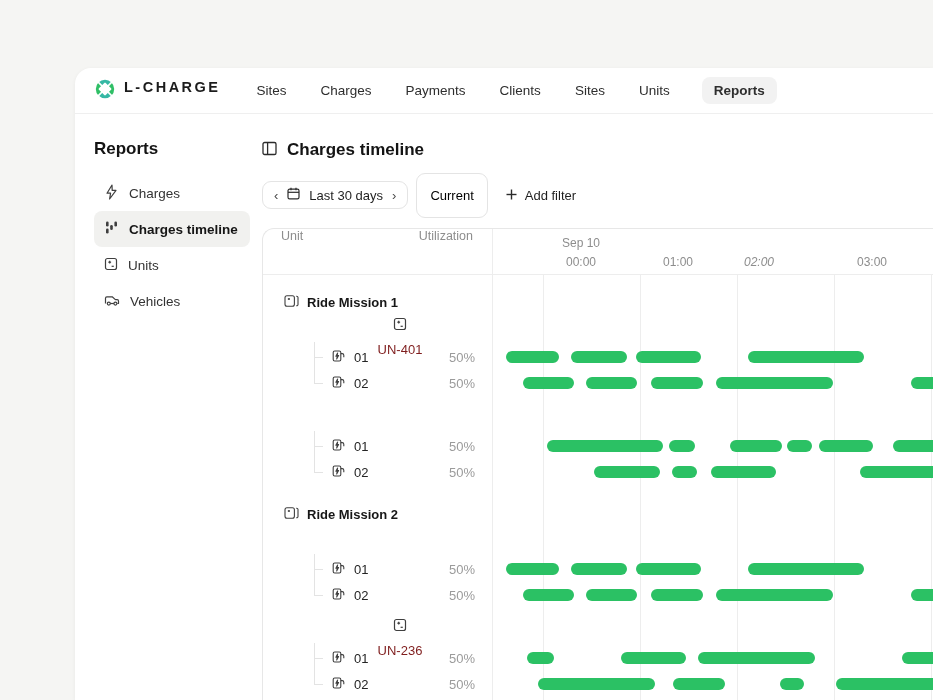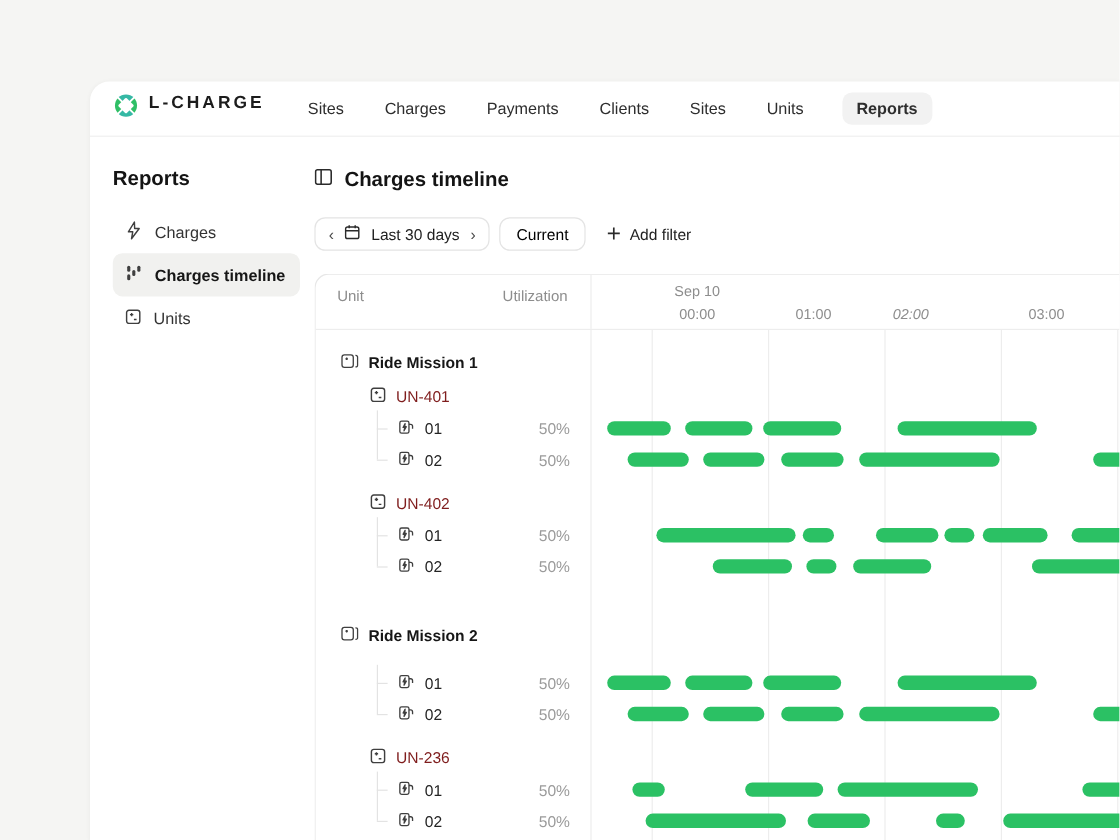--- a/index.html
+++ b/index.html
@@ -28,44 +28,44 @@
   .sb-item.active { background:#f1f1ef; font-weight:700; color:#161616; }
   .sb-item svg { flex:none; }
 
   
   .main { position:relative; flex:1; }
   .page-head { display:flex; align-items:center; gap:10px; margin-top:23px; height:26px; }
   .page-title { font-size:17px; font-weight:700; color:#141414; }
   .filterbar { display:flex; align-items:center; margin-top:18px; height:28px; gap:8px; }
   .datepill { display:flex; align-items:center; gap:9px; height:28px; padding:0 11px;
               border:1px solid #e4e4e4; border-radius:9px; background:#fff; font-size:13px; font-weight:500; cursor:pointer; }
-  .btn-current { height:28px; padding:0 13px; border:1px solid #e4e4e4; border-radius:9px;
+  .btn-current { height:45px; padding:0 13px; border:1px solid #e4e4e4; border-radius:9px;
                  background:#fff; font-size:13px; font-weight:500; display:flex; align-items:center; cursor:pointer; }
   .add-filter { display:flex; align-items:center; gap:8px; font-size:13px; font-weight:500; margin-left:10px; cursor:pointer; }
   .chev { font-size:13px; color:#4a4a4a; line-height:1; }
 
   
   .table { position:absolute; top:114px; left:0; right:0; bottom:0;
            border:1px solid #e7e7e7; border-right:none; border-bottom:none; border-radius:12px 0 0 0;
            display:flex; flex-direction:column; background:#fff; overflow:hidden; }
   .t-head { height:46px; flex:none; display:flex; border-bottom:1px solid #ededed; }
   .t-head-left { width:230px; flex:none; border-right:1px solid #ededed; display:flex;
-                 justify-content:space-between; align-items:center; padding:0 19px 9px 18px;
+                 justify-content:space-between; align-items:flex-start; padding:0 19px 9px 18px;
                  font-size:12.5px; color:#8d8d8d; }
   .t-head-right { position:relative; flex:1; overflow:hidden; font-size:12px; color:#8d8d8d; }
   .tick-label { position:absolute; transform:translateX(-50%); white-space:nowrap;margin-left:38px; }
   .t-body { flex:1; display:flex; position:relative; }
   .t-left { width:230px; flex:none; border-right:1px solid #ededed; position:relative; }
   .t-right { flex:1; position:relative; overflow:hidden; }
   .gridline { position:absolute; top:0; bottom:0; width:1px; background:#ededed; }
 
   .row { position:absolute; left:0; right:0; height:26px; display:flex; align-items:center; gap:8px; font-size:13px; cursor:pointer; }
   .row .util { position:absolute; right:17px; color:#9b9b9b; }
   .row-site { padding-left:21px; font-weight:700; color:#161616; }
-  .row-unit { padding-left:45px; font-weight:500; color:#7f1d1d; }
+  .row-unit { padding-left:45px; font-weight:500; color:#7f1d1d;flex-direction:column; }
   .row-conn { padding-left:69px; color:#242424;align-items:center; }
   .tree-v { position:absolute; width:1px; background:#e3e3e3; left:51px; }
   .tree-h { position:absolute; height:1px; background:#e3e3e3; left:51px; width:9px; }
 
   .bar { position:absolute; height:12px; border-radius:6px; cursor:pointer; }
 </style>
 </head>
 <body>
 
 <div class="card">
@@ -122,20 +122,29 @@
           </div>
           <div class="sb-item">
             <span><svg width="14" height="14" viewBox="0 0 14 14" fill="none" stroke="#3f3f3f" stroke-width="1.2">
                 <rect x="1.5" y="1.5" width="11" height="11" rx="2"></rect>
                 <line x1="4.3" y1="5.2" x2="7.1" y2="5.2"></line>
                 <line x1="5.7" y1="3.8" x2="5.7" y2="6.6"></line>
                 <line x1="7.6" y1="9.3" x2="9.8" y2="9.3"></line>
               </svg></span>
             <span>Units</span>
           </div>
+          <div class="sb-item">
+            <span><svg width="16" height="14" viewBox="0 0 16 14" fill="none" stroke="#3f3f3f" stroke-width="1.2" stroke-linejoin="round">
+                <path d="M1.5 10.5 V5.2 Q1.5 3.8 2.9 3.8 H8.2 L11.4 6.6 H13.2 Q14.5 6.6 14.5 7.9 V10.5 H13.4"></path>
+                <circle cx="4.8" cy="10.6" r="1.5"></circle>
+                <circle cx="11.4" cy="10.6" r="1.5"></circle>
+                <path d="M6.3 10.5 H9.9"></path>
+              </svg></span>
+            <span>Vehicles</span>
+          </div>
         </div>
     </aside>
 
     <main class="main">
       <div class="page-head">
         <span>
           <svg width="15" height="15" viewBox="0 0 15 15" fill="none" stroke="#2b2b2b" stroke-width="1.3">
             <rect x="1" y="1.5" width="13" height="12" rx="1.6"></rect>
               <line x1="5.6" y1="1.5" x2="5.6" y2="13.5"></line>
           </svg>
@@ -218,29 +227,20 @@
                 <span><svg width="14" height="14" viewBox="0 0 14 14" fill="none" stroke="#3f3f3f" stroke-width="1.1" stroke-linejoin="round">
                     <rect x="1.2" y="2" width="7.6" height="10" rx="1.5"></rect>
                     <path d="M5.6 4 L3.9 7.2 H5.3 L4.7 10 L6.6 6.6 H5.2 Z"></path>
                     <path d="M8.8 4.6 h1.4 q1.6 0 1.6 1.7 v1.9"></path>
                   </svg></span>
                 <span>02</span>
                 <span class="util">50%</span>
               </div>
               <div class="tree-h" style="top: 108px;"></div>
               <div class="tree-v" style="top: 67px; height: 41px;"></div>
-              <div class="row row-unit" style="top: 131px;">
-                <span><svg width="14" height="14" viewBox="0 0 14 14" fill="none" stroke="#3f3f3f" stroke-width="1.2">
-                    <rect x="1.5" y="1.5" width="11" height="11" rx="2"></rect>
-                    <line x1="4.3" y1="5.2" x2="7.1" y2="5.2"></line>
-                    <line x1="5.7" y1="3.8" x2="5.7" y2="6.6"></line>
-                    <line x1="7.6" y1="9.3" x2="9.8" y2="9.3"></line>
-                  </svg></span>
-                <span>UN-402</span>
-              </div>
               <div class="row row-conn" style="top: 158px;">
                 <span><svg width="14" height="14" viewBox="0 0 14 14" fill="none" stroke="#3f3f3f" stroke-width="1.1" stroke-linejoin="round">
                     <rect x="1.2" y="2" width="7.6" height="10" rx="1.5"></rect>
                     <path d="M5.6 4 L3.9 7.2 H5.3 L4.7 10 L6.6 6.6 H5.2 Z"></path>
                     <path d="M8.8 4.6 h1.4 q1.6 0 1.6 1.7 v1.9"></path>
                   </svg></span>
                 <span>01</span>
                 <span class="util">50%</span>
               </div>
               <div class="tree-h" style="top: 171px;"></div>
@@ -248,21 +248,21 @@
                 <span><svg width="14" height="14" viewBox="0 0 14 14" fill="none" stroke="#3f3f3f" stroke-width="1.1" stroke-linejoin="round">
                     <rect x="1.2" y="2" width="7.6" height="10" rx="1.5"></rect>
                     <path d="M5.6 4 L3.9 7.2 H5.3 L4.7 10 L6.6 6.6 H5.2 Z"></path>
                     <path d="M8.8 4.6 h1.4 q1.6 0 1.6 1.7 v1.9"></path>
                   </svg></span>
                 <span>02</span>
                 <span class="util">50%</span>
               </div>
               <div class="tree-h" style="top: 197px;"></div>
               <div class="tree-v" style="top: 156px; height: 41px;"></div>
-              <div class="row row-site" style="top: 226px; margin-top: 15px;">
+              <div class="row row-site" style="top: 226px;">
                 <span><svg width="15" height="14" viewBox="0 0 15 14" fill="none" stroke="#3f3f3f" stroke-width="1.1">
                     <rect x="1" y="1.8" width="9.4" height="10.4" rx="2"></rect>
                     <line x1="3.8" y1="5" x2="6" y2="5"></line>
                     <line x1="4.9" y1="3.9" x2="4.9" y2="6.1"></line>
                     <path d="M12.2 2.2 h.4 a1.4 1.4 0 0 1 1.4 1.4 v6.8 a1.4 1.4 0 0 1 -1.4 1.4 h-.4"></path>
                   </svg></span>
                 <span>Ride Mission 2</span>
               </div>
               <div class="row row-conn" style="top: 281px;">
                 <span><svg width="14" height="14" viewBox="0 0 14 14" fill="none" stroke="#3f3f3f" stroke-width="1.1" stroke-linejoin="round">

